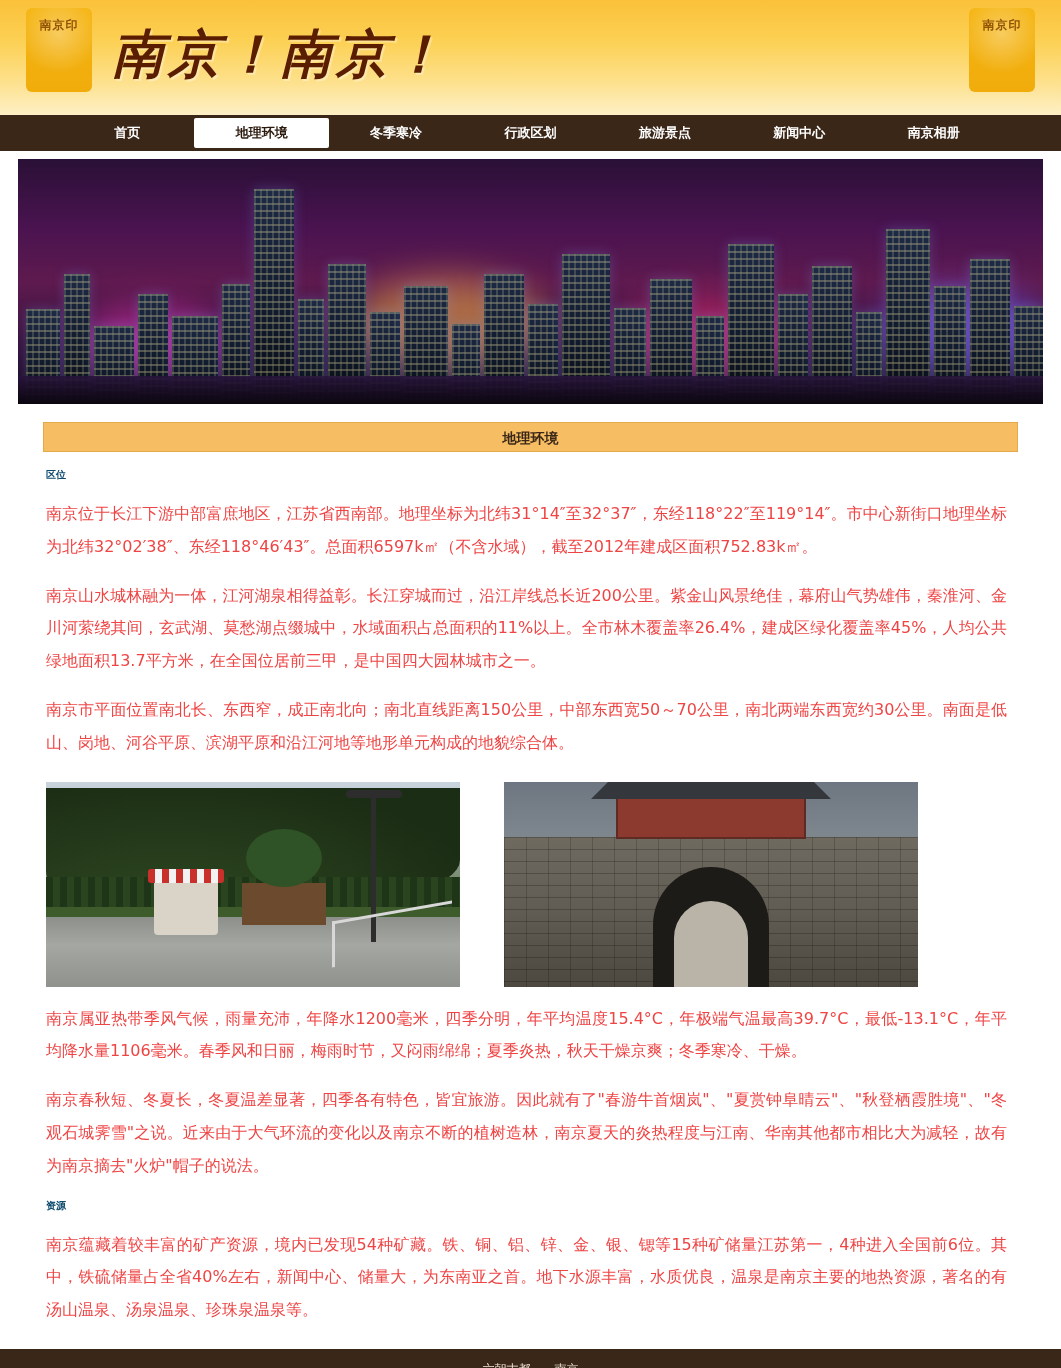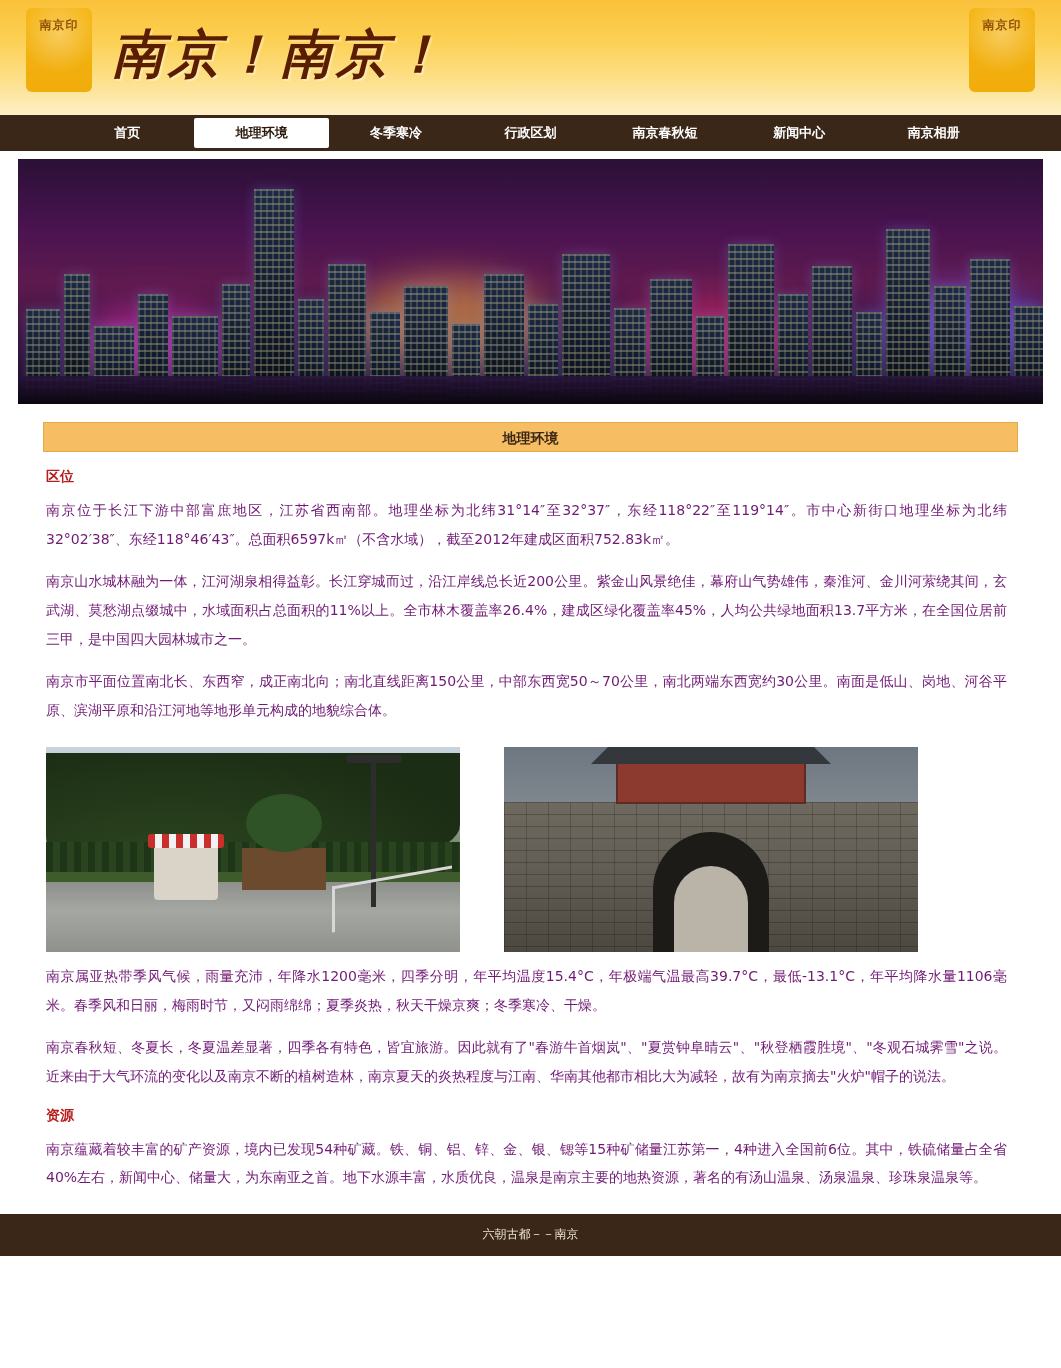--- a/index.html
+++ b/index.html
@@ -138,29 +138,29 @@
     line-height: 30px;
     text-align: center;
     background: #f6bd63;
     border: 1px solid #e3a94b;
     color: #3a2718;
     font-size: 14px;
     font-weight: bold;
   }
   .h-sub {
     margin: 16px 0 10px 28px;
-    font-size: 14px;
+    font-size: 10px;
     font-weight: bold;
-    color: #b91c1c;
+    color: #0c4a6e;
   }
   p.para {
-    margin: 0 36px 14px 28px;
-    font-size: 14px;
+    margin: 16px 36px 14px 28px;
+    font-size: 16px;
     line-height: 2.05;
-    color: #701a75;
+    color: #ef4444;
     text-align: justify;
   }
   .photos {
     display: flex;
     gap: 44px;
     margin: 22px 28px 10px 28px;
   }
   .photo {
     width: 414px;
     height: 205px;
@@ -229,21 +229,21 @@
     <div class="seal right">
       <span class="glyph">南京印</span>
     </div>
   </div>
 
   <nav class="nav">
     <div class="nav-item">首页</div>
     <div class="nav-item active">地理环境</div>
     <div class="nav-item">冬季寒冷</div>
     <div class="nav-item">行政区划</div>
-    <div class="nav-item">南京春秋短</div>
+    <div class="nav-item">旅游景点</div>
     <div class="nav-item">新闻中心</div>
     <div class="nav-item">南京相册</div>
   </nav>
 
   <div class="hero-wrap">
     <div class="hero">
       <div class="sky"></div>
 
       <div class="glow" style="left:60px;  top:150px; width:150px; height:70px; background:#ff36c4;"></div>
       <div class="glow" style="left:330px; top:120px; width:200px; height:90px; background:#ffb347;"></div>

